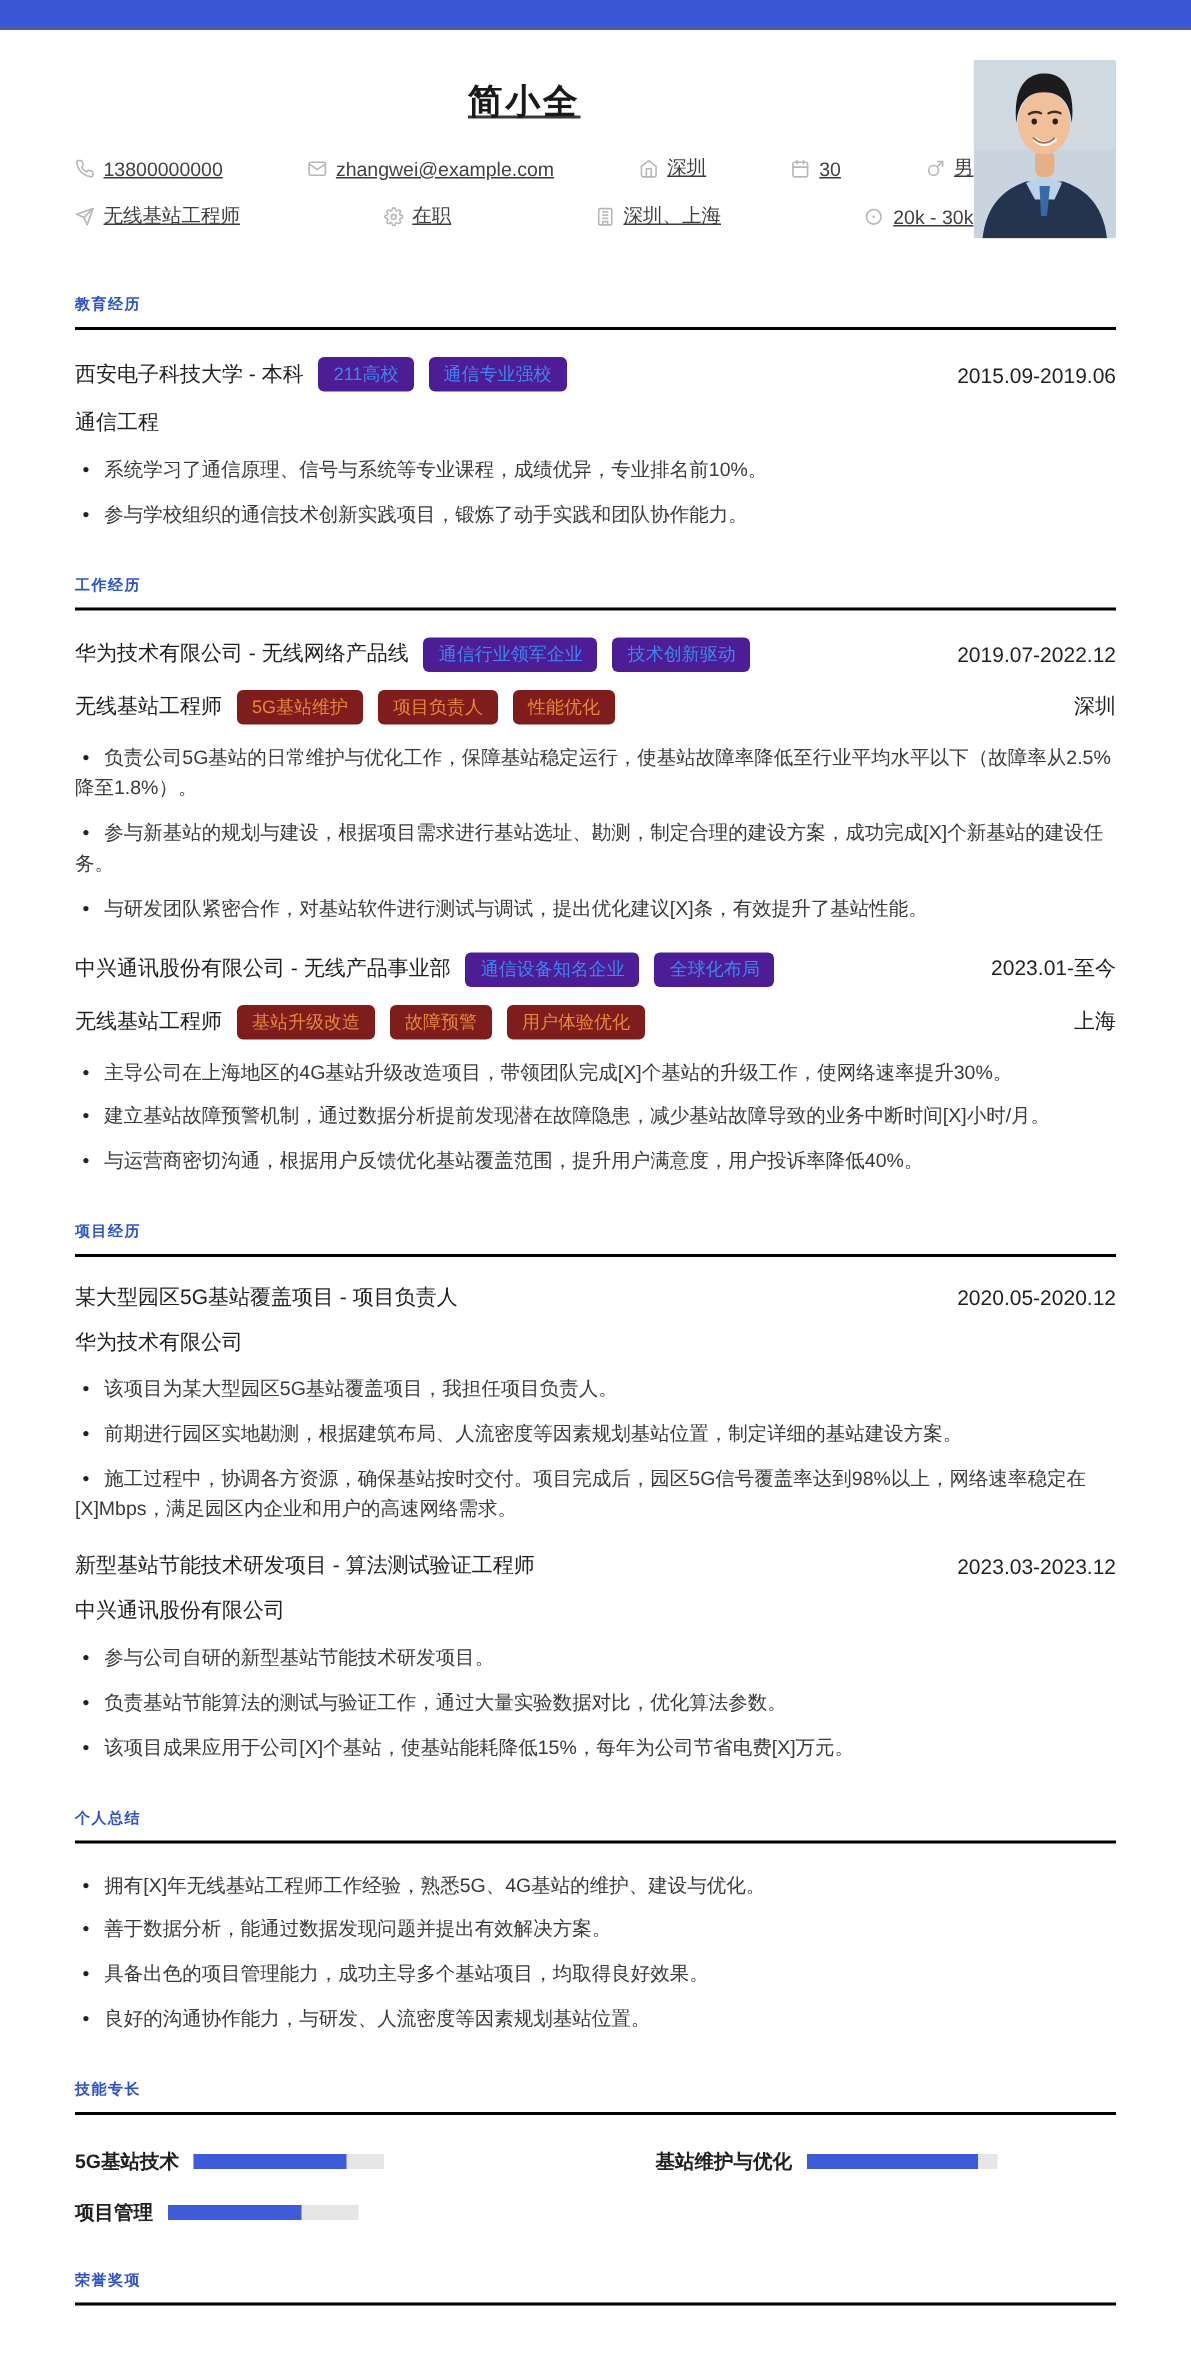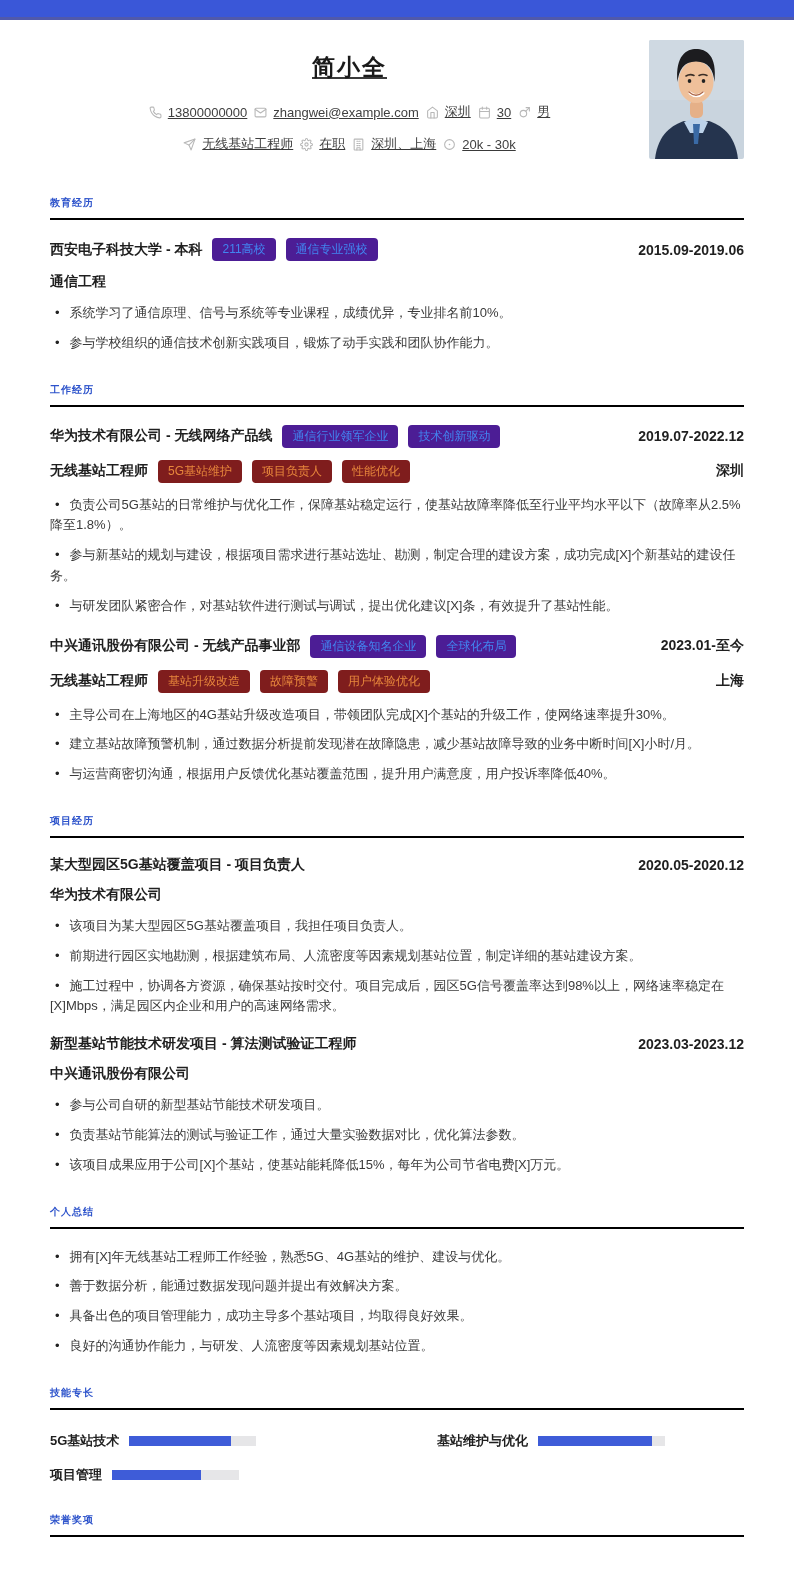--- a/index.html
+++ b/index.html
@@ -9,32 +9,32 @@
     background: #ffffff; color: #3a3a3a;
     font-family: "Liberation Sans", "DejaVu Sans", sans-serif;
   }
   .topbar { height: 20px; background: #3a57d8; border-bottom: 3px solid #5059ab; }
   .page { padding: 0 50px; }
 
   
   .hdr { display: flex; padding-top: 16px; text-decoration: underline; }
   .hdr-left { flex: 1; text-align: center; padding-top: 6px; }
   .name { font-size: 23px; font-weight: bold; color: #1a1a1a; letter-spacing: 2px; margin: 10px 0 20px; }
-  .contact-row { display: flex; justify-content: center; align-items: center; gap: 7px; margin-bottom: 14px; font-size: 13px; color: #404040; }
+  .contact-row { display: flex; justify-content: space-between; align-items: center; gap: 17px; margin-bottom: 14px; font-size: 13px; color: #404040; }
   .ci { display: inline-flex; align-items: center; gap: 6px; white-space: nowrap; }
   .ci svg { flex-shrink: 0; }
   .photo { width: 95px; height: 119px; margin-top: 4px; flex-shrink: 0; border-radius: 2px; overflow: hidden; }
 
   
   section { margin-top: 29px; }
   .sec-title { font-size: 10px; font-weight: bold; color: #2d53cb; margin: 0; padding-bottom: 8px; border-bottom: 2px solid #000000; letter-spacing: 1px; }
   .entry { margin-top: 18px; }
   .entry-head, .role-row { display: flex; align-items: center; justify-content: space-between; margin-bottom: 12px; }
   .head-left { display: flex; align-items: center; gap: 10px; flex-wrap: wrap; }
-  .ename, .edate, .subhead, .eloc { font-size: 14px; font-weight: bold; color: #1f1f1f; }
+  .ename, .edate, .subhead, .eloc { font-size: 14px; font-weight: normal; color: #1f1f1f; }
   .subhead { margin-bottom: 12px; }
   .tag { font-size: 12px; padding: 3px 10px; border-radius: 4px; white-space: nowrap; }
   .tag.blue { background: #4c1d95; color: #4285f0; }
   .tag.orange { background: #7f1d1d; color: #e8873c; }
   .bullet { font-size: 13px; color: #3a3a3a; line-height: 1.6; margin-bottom: 9px; text-indent: 5px; }
   .bullet::before { content: "•"; margin-right: 10px; color: #222; }
 
   
   .skills-grid { display: grid; grid-template-columns: 1fr 1fr; column-gap: 80px; row-gap: 16px; margin-top: 22px; }
   .skill-row { display: flex; align-items: center; }

